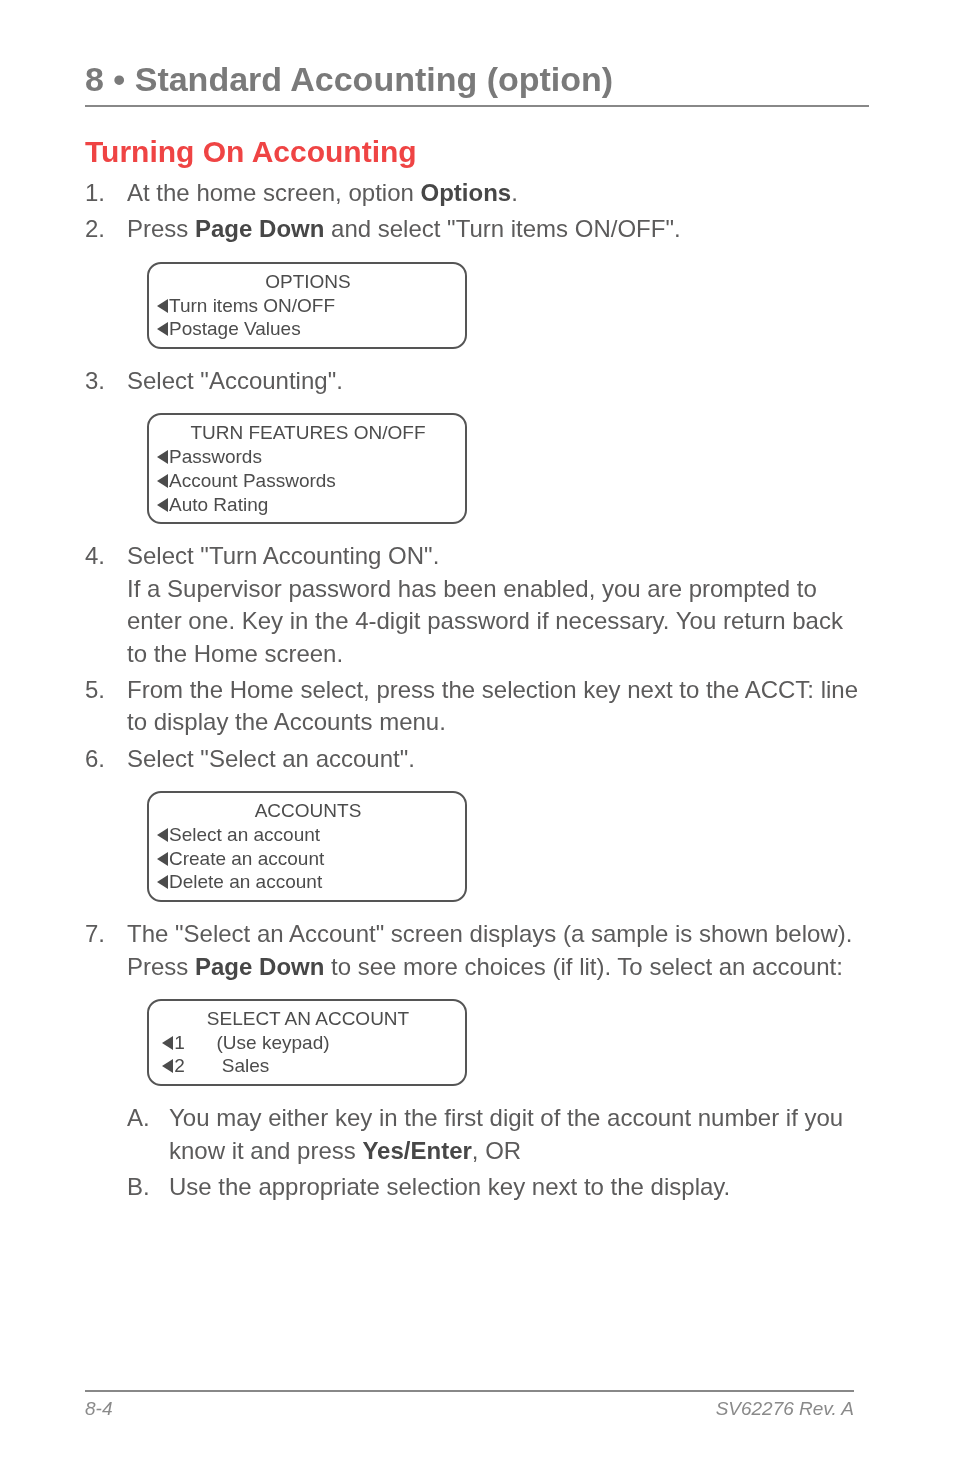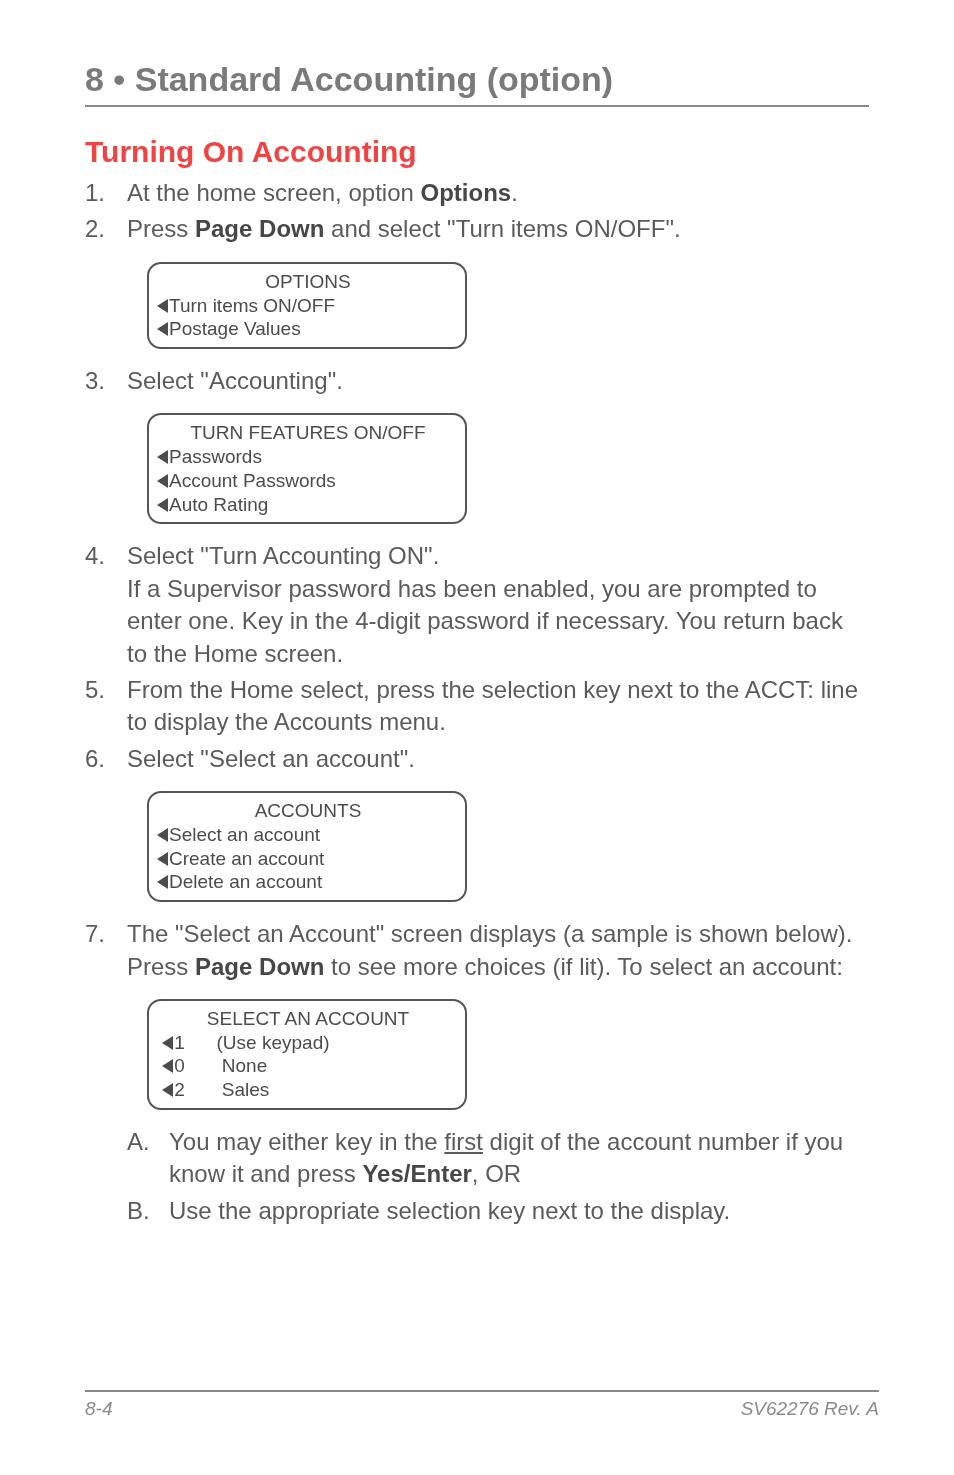--- a/index.html
+++ b/index.html
@@ -81,24 +81,24 @@
     counter-increment: subli;
     position: relative;
     padding-left: 42px;
     margin-bottom: 4px;
   }
   ol.sub > li::before {
     content: counter(subli, upper-alpha) ".";
     position: absolute;
     left: 0;
   }
-  .underline { text-decoration: underline; }
+  .underline { }
   .footer {
     position: absolute;
-    left: 85px; right: 75px; bottom: 55px;
+    left: 85px; right: 100px; bottom: 55px;
   }
   .footer .hr2 {
     border: none;
     border-top: 2px solid #888;
     margin-bottom: 6px;
   }
   .footer-row {
     display: flex;
     justify-content: space-between;
     font-style: italic;
@@ -160,21 +160,20 @@
       <div class="row"><span class="tri"></span><span>Delete an account</span></div>
     </div>
   </li>
 
   <li>
     <span>The "Select an Account" screen displays (a sample is shown below). Press </span><span class="bold">Page Down</span><span> to see more choices (if lit). To select an account:</span>
 
     <div class="screen-box">
       <div class="title">SELECT AN ACCOUNT</div>
       <div class="row"> <span class="tri"></span><span>1</span>      <span>(Use keypad)</span></div>
-      <div class="row"> <span class="tri"></span><span>0</span>       <span>None</span></div>
       <div class="row"> <span class="tri"></span><span>2</span>       <span>Sales</span></div>
     </div>
 
     <ol class="sub">
       <li>
         <span>You may either key in the </span><span class="underline">first</span><span> digit of the account number if you know it and press </span><span class="bold">Yes/Enter</span><span>,  OR</span>
       </li>
       <li>
         <span>Use the appropriate selection key next to the display.</span>
       </li>

